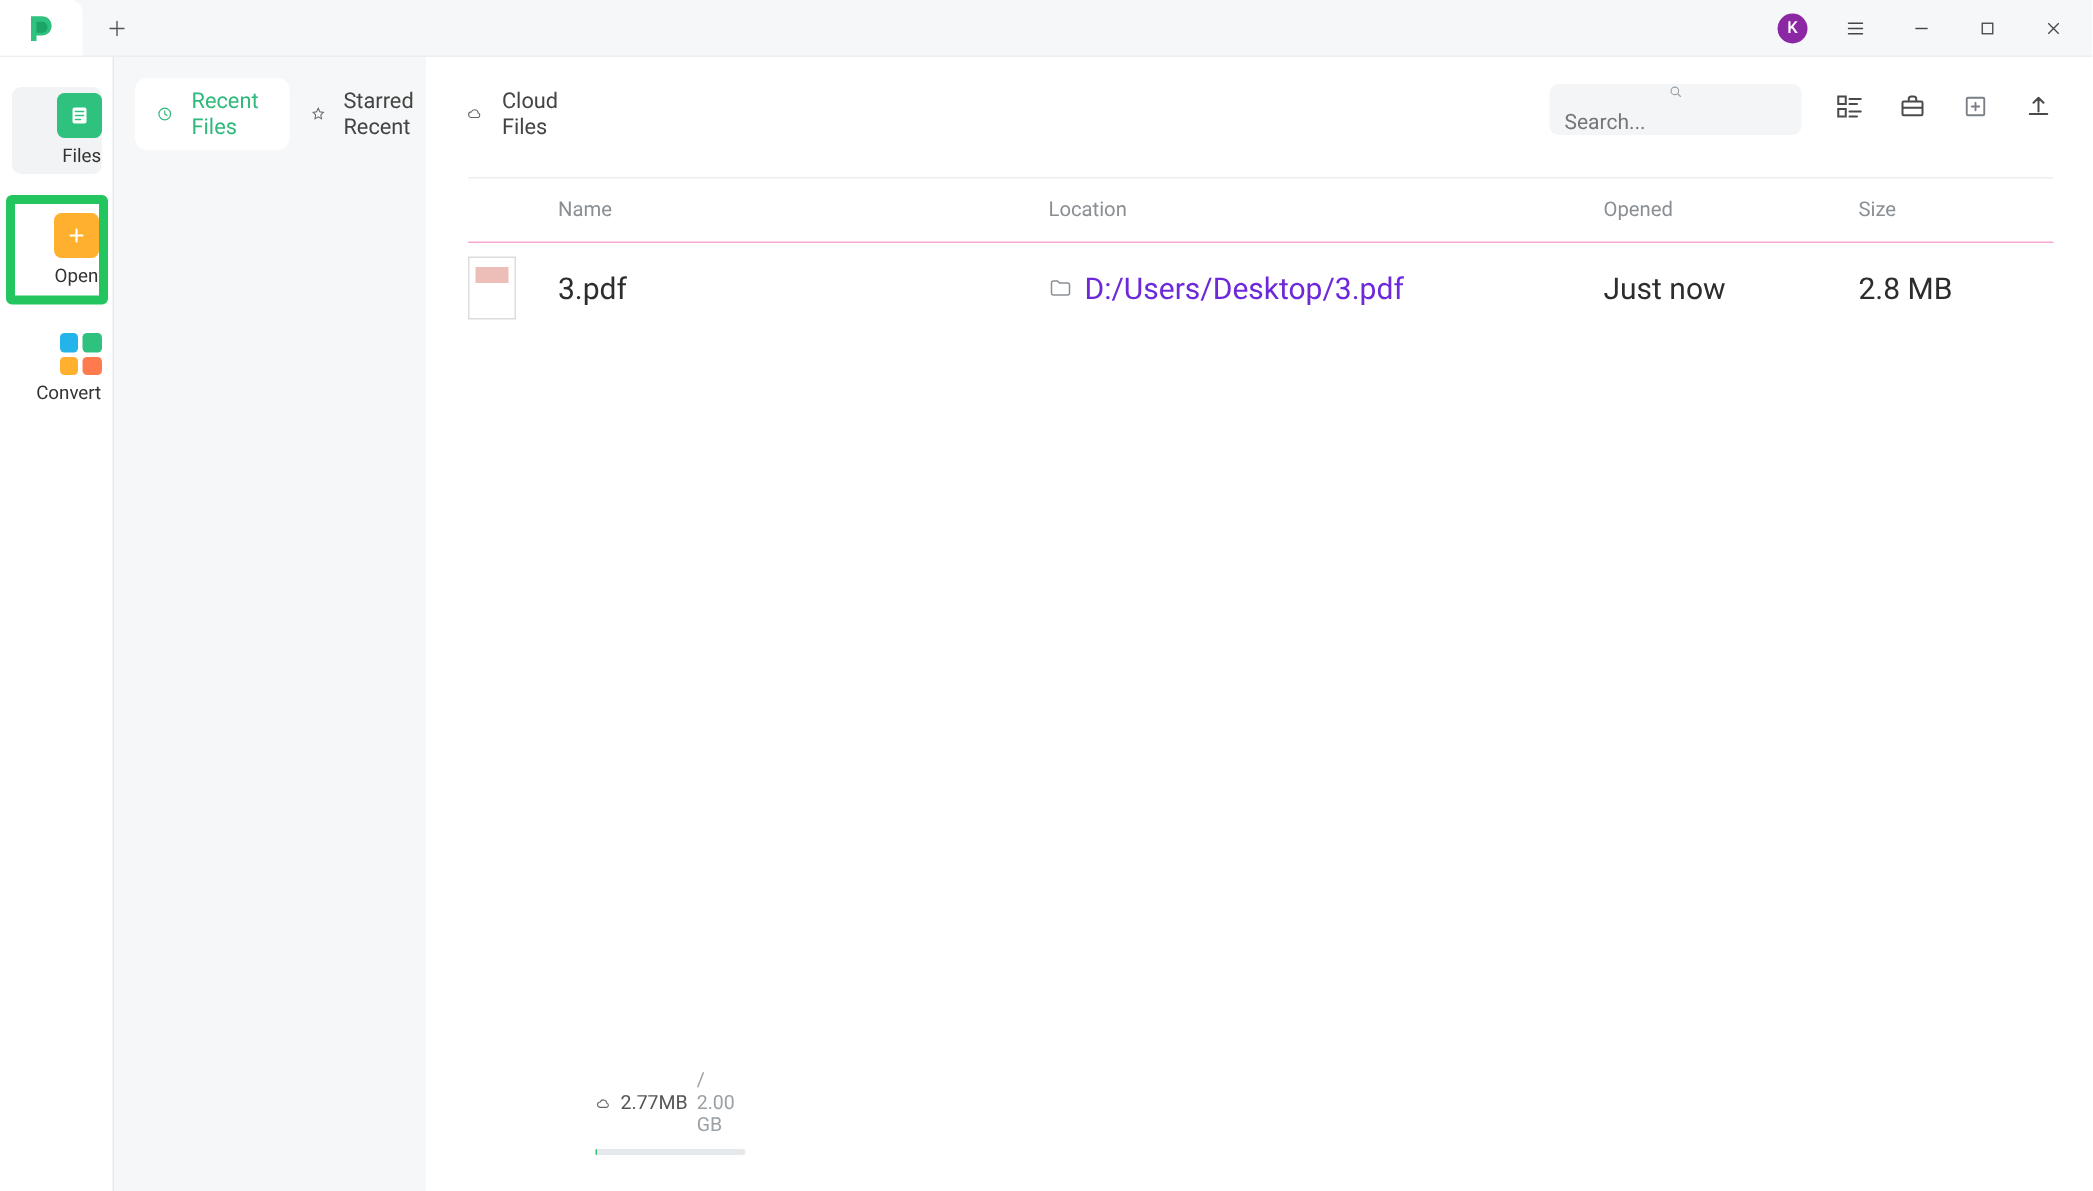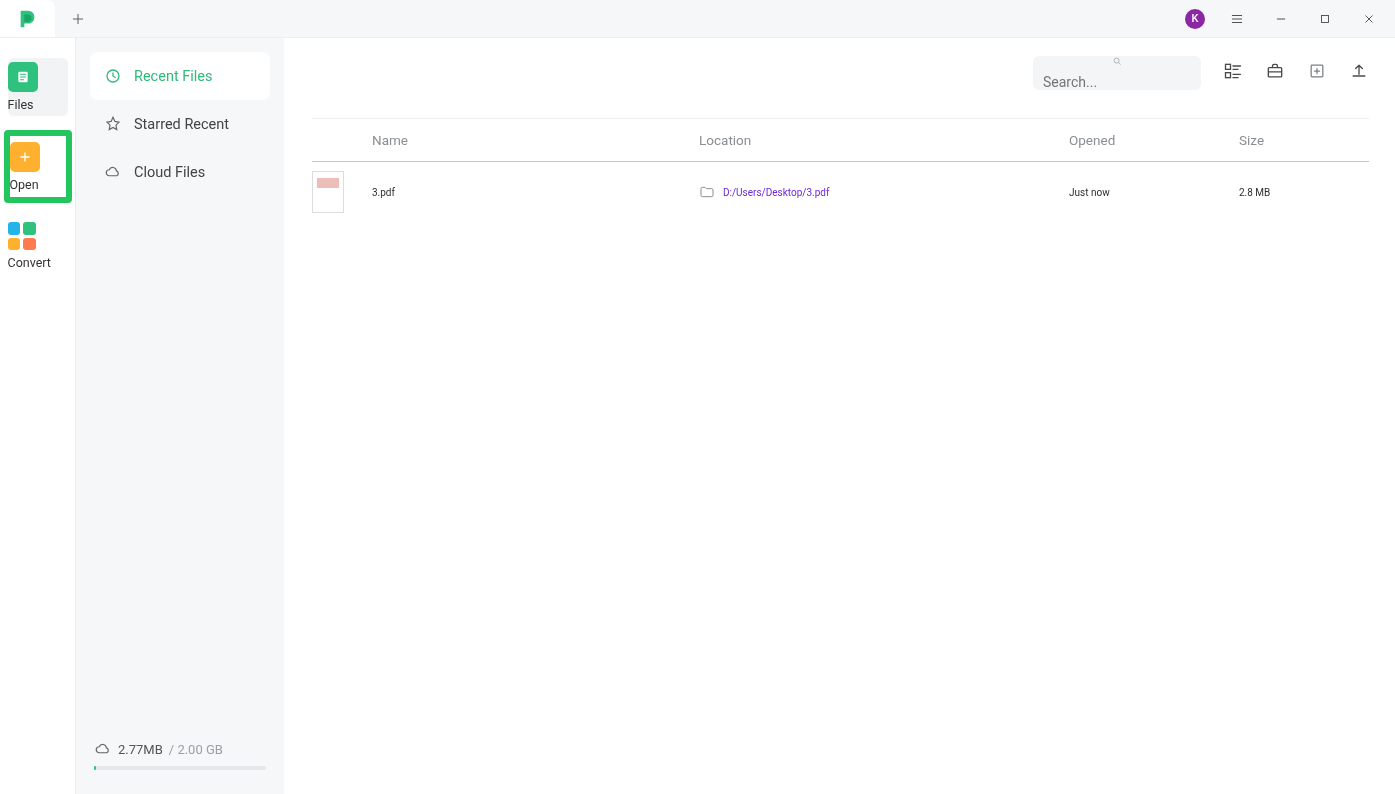--- a/index.html
+++ b/index.html
@@ -14,36 +14,36 @@
   .new-tab { width: 30px; display: flex; align-items: center; justify-content: center; margin-left: 8px; color: #5a5a5a; font-size: 18px; cursor: pointer; }
   .titlebar-right { display: flex; align-items: center; gap: 20px; padding-right: 14px; }
   .avatar { width: 20px; height: 20px; border-radius: 50%; background: #8c27a3; color: #fff; display: flex; align-items: center; justify-content: center; font-size: 11px; font-weight: 500; }
   .win-btn { width: 24px; height: 24px; display: flex; align-items: center; justify-content: center; cursor: pointer; color: #3a3a3a; }
   .win-btn svg { width: 14px; height: 14px; }
 
   .body { display: flex; flex: 1; min-height: 0; }
 
   
   .rail { width: 76px; background: #fff; border-right: 1px solid #eaeaea; display: flex; flex-direction: column; align-items: center; padding-top: 20px; gap: 14px; }
-  .rail-item { width: 60px; height: 58px; border-radius: 6px; display: flex; flex-direction: column; align-items: flex-start; justify-content: center; gap: 5px; cursor: pointer; font-size: 12.5px; color: #333; }
+  .rail-item { width: 60px; height: 58px; border-radius: 6px; display: flex; flex-direction: column; align-items: flex-end; justify-content: center; gap: 5px; cursor: pointer; font-size: 12.5px; color: #333; }
   .rail-item.active { background: #f2f3f4; }
   .rail-item.highlight { border: 6px solid #22c55e; border-radius: 4px; width: 68px; height: 73px; }
   .rail-icon-wrap { width: 30px; height: 30px; display: flex; align-items: center; justify-content: center; border-radius: 5px; }
   .files-ico { background: #2fc17e; }
   .open-ico { background: #ffb02e; }
   .rail-icon-wrap svg { width: 16px; height: 16px; fill: #fff; }
   .convert-ico { display: grid; grid-template-columns: 1fr 1fr; grid-template-rows: 1fr 1fr; gap: 3px; width: 28px; height: 28px; }
   .convert-ico span { border-radius: 3px; }
   .convert-ico span:nth-child(1){background:#25b4ea;}
   .convert-ico span:nth-child(2){background:#2fc17e;}
   .convert-ico span:nth-child(3){background:#ffb02e;}
   .convert-ico span:nth-child(4){background:#ff7b4e;}
 
   
-  .sidebar { width: 208px; background: #f5f7f8; padding: 14px; display: flex; flex-direction: column; }
+  .sidebar { width: 208px; background: #f5f7f8; padding: 14px; display: flex; flex-direction: row; }
   .sb-item { height: 48px; border-radius: 8px; display: flex; align-items: center; gap: 12px; padding: 0 14px; font-size: 14.5px; color: #444; cursor: pointer; }
   .sb-item.active { background: #fff; color: #2fb97a; }
   .sb-item svg { width: 18px; height: 18px; }
   .sb-item.active svg { stroke: #2fb97a; }
   .storage { margin-top: auto; padding: 0 4px 10px 4px; }
   .storage-line { display: flex; align-items: center; gap: 6px; font-size: 13px; color: #555; margin-top: 30px; }
   .storage-bar { height: 4px; background: #e6e9eb; border-radius: 2px; margin-top: 8px; }
   .storage-fill { height: 100%; width: 1%; background: #2fc17e; border-radius: 2px; }
 
   
@@ -54,21 +54,21 @@
   .tb-icon { cursor: pointer; color: #4a4a4a; }
   .tb-icon svg { width: 20px; height: 20px; }
 
   .table-head { display: flex; align-items: center; border-top: 1px solid #eee; border-bottom: 1px solid #f9a8d4; height: 44px; font-size: 13.5px; color: #8a8f94; }
   .col-thumb { width: 60px; }
   .col-name { flex: 1 1 300px; padding-left: 0; }
   .col-loc { width: 370px; text-align: left; }
   .col-opened { width: 170px; text-align: left; }
   .col-size { width: 130px; text-align: left; }
 
-  .row { display: flex; align-items: center; height: 60px; font-size: 10px; color: #2d2d2d; cursor: pointer; }
+  .row { display: flex; align-items: center; height: 60px; font-size: 20px; color: #2d2d2d; cursor: pointer; }
   .thumb { width: 32px; height: 42px; background: #fff; border: 1px solid #ddd; display: flex; align-items: center; justify-content: center; margin-left: 0; position: relative; overflow: hidden; }
   .thumb::after { content:""; position:absolute; inset:6px 4px 8px 4px; background: linear-gradient(to bottom, #c43, #c43 40%, transparent 40%); opacity:.35; }
   .loc-cell { display: flex; align-items: center; gap: 8px; color: #6d28d9; }
   .loc-cell svg { width: 16px; height: 16px; }
 </style>
 </head>
 <body>
 
 <div class="app">
 

